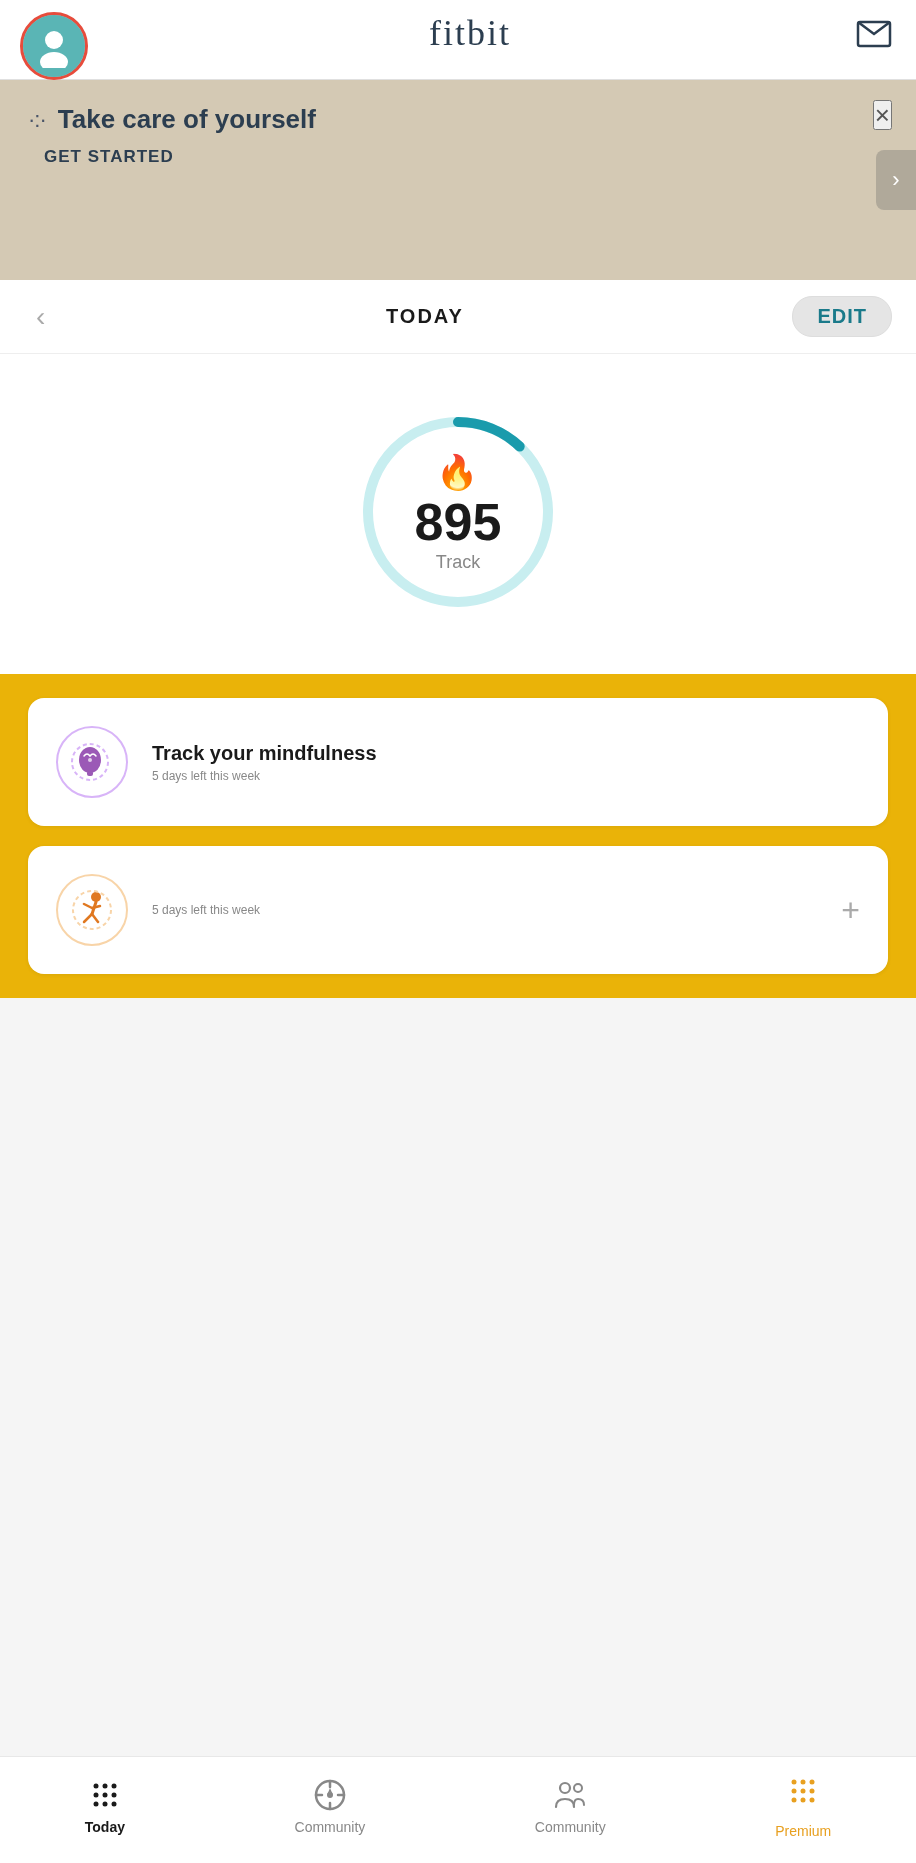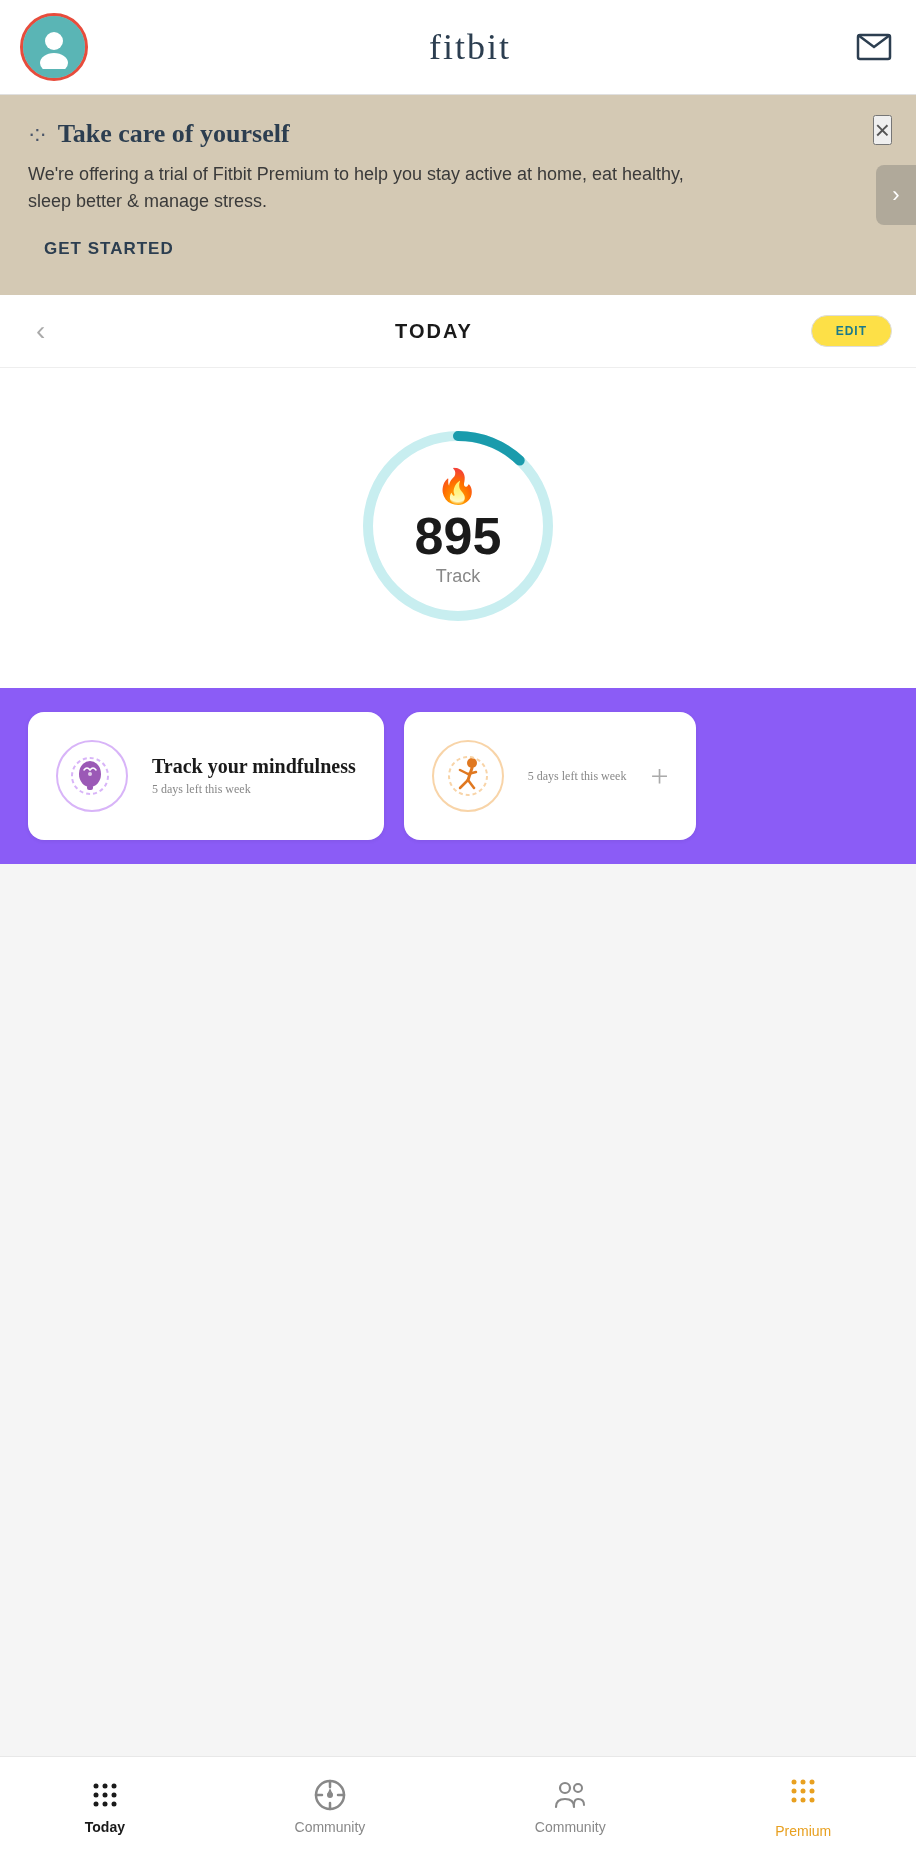--- a/index.html
+++ b/index.html
@@ -10,25 +10,24 @@
       width: 916px;
       min-height: 1863px;
       overflow-x: hidden;
       position: relative;
     }
 
     
     .header {
       background: #fff;
       display: flex;
-      align-items: center;
       justify-content: space-between;
       padding: 12px 20px;
       border-bottom: 1px solid #e0e0e0;
-      height: 95px;
+      height: 80px;
     }
     .avatar-wrapper {
       width: 68px;
       height: 68px;
       border-radius: 50%;
       border: 3px solid #e74c3c;
       display: flex;
       align-items: center;
       justify-content: center;
       background: #7bc8c8;
@@ -77,21 +76,20 @@
     .banner-dots {
       color: #4a5568;
       font-size: 22px;
       margin-right: 12px;
       letter-spacing: -1px;
     }
     .banner-title {
       font-size: 26px;
       font-weight: 700;
       color: #2c3e50;
-      font-family: Liberation Serif, serif;
     }
     .banner-close {
       position: absolute;
       top: 20px;
       right: 24px;
       font-size: 26px;
       color: #555;
       cursor: pointer;
       line-height: 1;
     }
@@ -143,24 +141,24 @@
     .today-label {
       font-size: 20px;
       font-weight: 800;
       color: #1a1a1a;
       letter-spacing: 2px;
     }
     .edit-btn {
       border: 1.5px solid #ddd;
       border-radius: 20px;
       padding: 8px 24px;
-      font-size: 12px;
+      font-size: 20px;
       font-weight: 600;
       color: #1a7a8a;
-      background: #fde047;
+      background: #e5e5e5;
       cursor: pointer;
       letter-spacing: 1px;
     }
 
     
     .calorie-section {
       background: #fff;
       display: flex;
       align-items: center;
       justify-content: center;
@@ -196,26 +194,25 @@
       line-height: 1;
     }
     .calorie-label {
       font-size: 18px;
       color: #888;
       margin-top: 4px;
     }
 
     
     .cards-section {
-      background: #8b5cf6;
+      background: #eab308;
       padding: 24px 28px;
       display: flex;
-      flex-direction: row;
+      flex-direction: column;
       gap: 20px;
-      font-family: Liberation Serif, serif;
     }
     .card {
       background: #fff;
       border-radius: 16px;
       padding: 28px 28px;
       display: flex;
       align-items: center;
       gap: 24px;
       box-shadow: 0 1px 4px rgba(0,0,0,0.07);
     }
@@ -307,21 +304,20 @@
     </svg>
   </div>
 </div>
 
 <div class="banner">
   <div class="banner-title-row">
     <span class="banner-dots">·:·</span>
     <span class="banner-title">Take care of yourself</span>
   </div>
   <button class="banner-close">×</button>
-  <p class="banner-body">We're offering a trial of Fitbit Premium to help you stay active at home, eat healthy, sleep better &amp; manage stress.</p>
   <span class="banner-cta">GET STARTED</span>
   <div class="banner-chevron">›</div>
 </div>
 
 <div class="today-nav">
   <span class="nav-arrow">‹</span>
   <span class="today-label">TODAY</span>
   <button class="edit-btn">EDIT</button>
 </div>
 

